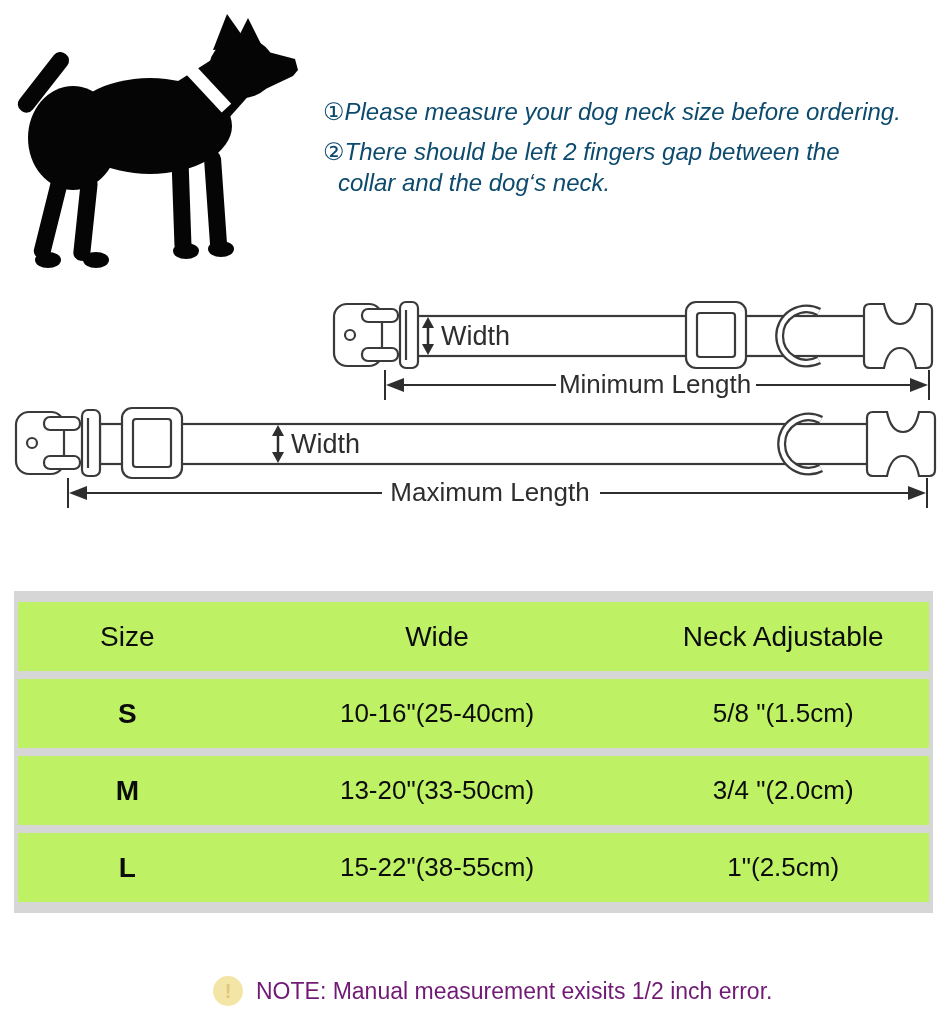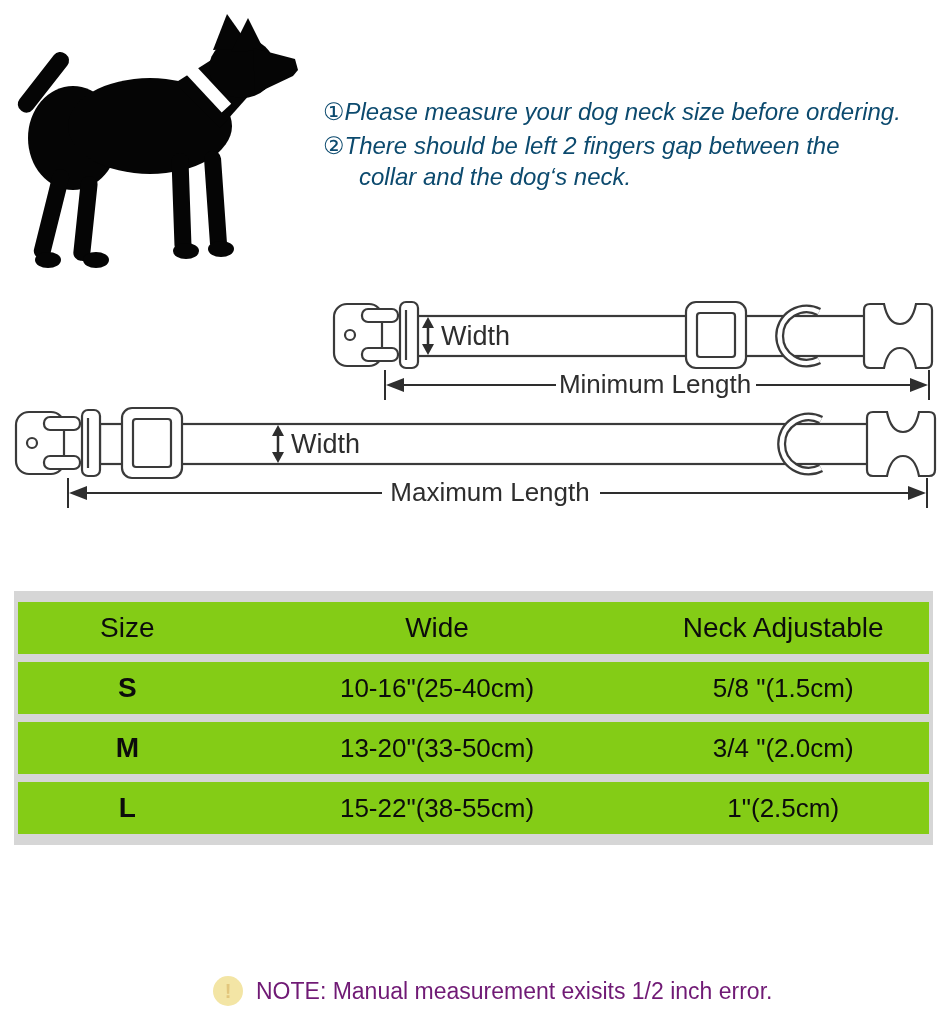--- a/index.html
+++ b/index.html
@@ -6,37 +6,37 @@
   body{
     width:947px;height:1015px;position:relative;overflow:hidden;
     font-family:"Liberation Sans","DejaVu Sans",sans-serif;color:#111;
   }
   
   .instructions{
     position:absolute;left:323px;top:97px;width:624px;
     font-size:24px;line-height:30px;color:#0c4a6e;font-style:italic;
   }
   .instr-item{white-space:nowrap;}
-  .instr-item.second{margin-top:4px;}
-  .instr-cont{margin-left:36px;margin-top:1px;white-space:nowrap;}
+  .instr-item.second{margin-top:10px;}
+  .instr-cont{margin-left:15px;margin-top:1px;white-space:nowrap;}
   
   .collar-svg{position:absolute;}
   #collar-top{left:328px;top:296px;}
   #collar-bottom{left:0px;top:404px;}
   .collar-svg text{
     font-family:"Liberation Sans","DejaVu Sans",sans-serif;
     fill:#2e2e2e;
   }
   
   .size-table{
     position:absolute;left:14px;top:591px;width:919px;
     background:#d6d6d6;padding:11px 4px;box-sizing:border-box;
   }
   .t-row{
-    background:#84cc16;height:52px;margin-bottom:8px;
+    background:#bef264;height:69px;margin-bottom:8px;
     display:grid;grid-template-columns:24% 44% 32%;
     align-items:center;text-align:center;
   }
   .t-row:last-child{margin-bottom:0;}
   .t-row .cell{font-size:26px;color:#0c0c0c;}
   .t-header .cell{font-size:28px;}
   .t-row .size-letter{font-size:28px;font-weight:bold;}
   
   .note{
     position:absolute;left:213px;top:976px;

